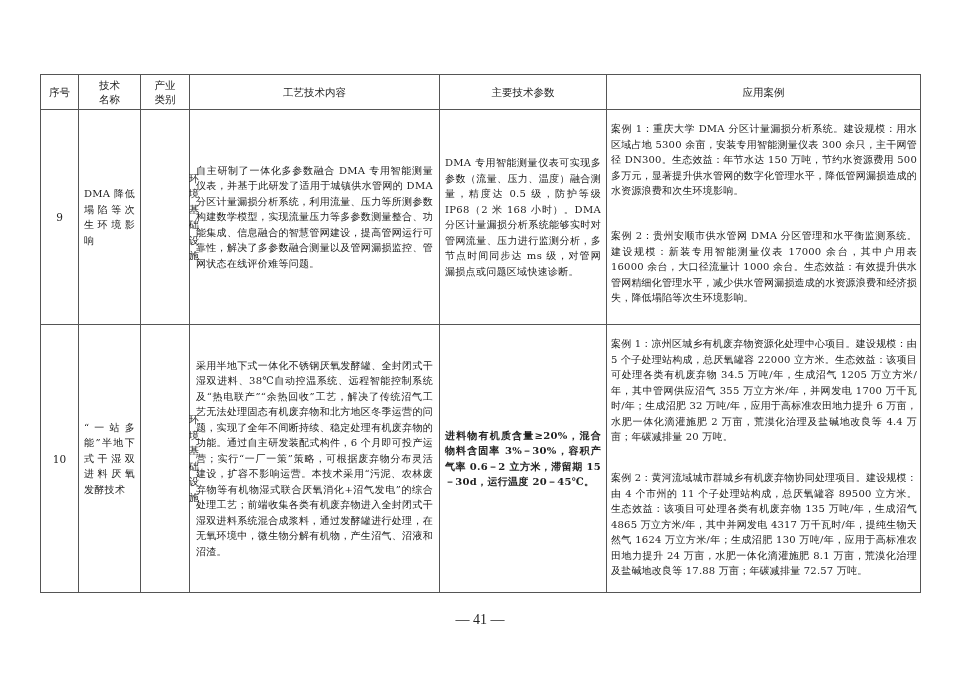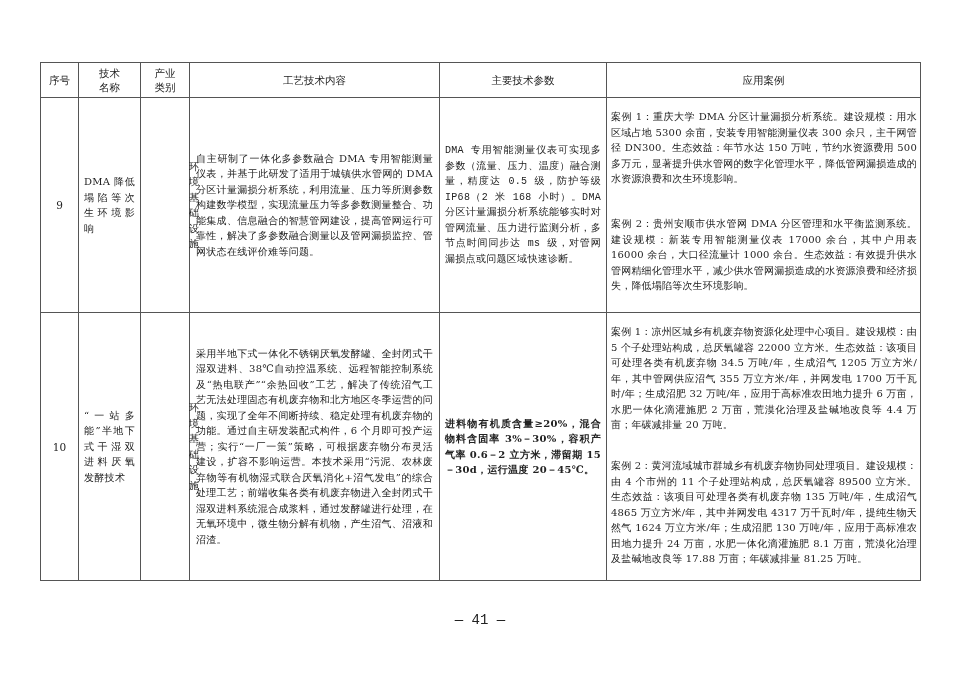--- a/index.html
+++ b/index.html
@@ -1,33 +1,33 @@
 <!DOCTYPE html>
 <html><head>
 <meta charset="utf-8">
 <style>
   html, body { margin: 0; padding: 0; background: #ffffff; }
   body { width: 960px; height: 678px; position: relative; overflow: hidden;
          font-family: "DejaVu Serif", "Liberation Serif", serif; color: #222; }
-  .page-table { position: absolute; left: 40px; top: 62px; width: 880px;
+  .page-table { position: absolute; left: 40px; top: 74px; width: 880px;
                 border-collapse: collapse; table-layout: fixed; }
   .page-table td, .page-table th { border: 1px solid #555; padding: 0; vertical-align: middle; }
   .page-table th { font-family: "DejaVu Sans", "Liberation Sans", sans-serif; font-weight: normal;
                    font-size: 10.5px; line-height: 14px; text-align: center; color: #222; height: 34px; }
   .cell-text { font-size: 10px; line-height: 15.5px; letter-spacing: 0.3px; text-align: justify;
                padding: 2px 4px; }
   .c-idx { text-align: center; font-size: 10.5px; }
   .c-name .cell-text { padding: 2px 5px; }
   .c-cat .cell-text { text-align: center; padding: 2px 5px; margin-left: 43px; }
   .case-block { padding: 0 3px 0 4px; font-size: 10px; line-height: 15.5px; text-align: justify; letter-spacing: 0.2px; margin-top: 11px; }
   .case-sep { border-top: 1px solid #555; }
   .row9 { height: 194px; }
   .row10 { height: 268px; }
   .page-num { position: absolute; left: 0; width: 960px; top: 612px; text-align: center;
-              font-size: 14px; font-family: Liberation Mono, monospace; color: #222; }
+              font-size: 14px; font-family: Liberation Serif, serif; color: #222; }
 </style>
 </head>
 <body>
 
 <table class="page-table">
   <colgroup>
     <col style="width:38px">
     <col style="width:62px">
     <col style="width:49px">
     <col style="width:250px">
@@ -50,21 +50,21 @@
       <td class="c-name">
         <div class="cell-text">DMA 降低塌陷等次生环境影响</div>
       </td>
       <td class="c-cat">
         <div class="cell-text">环境基础设施</div>
       </td>
       <td>
         <div class="cell-text" style="padding:0 6px 0 6px;">自主研制了一体化多参数融合 DMA 专用智能测量仪表，并基于此研发了适用于城镇供水管网的 DMA 分区计量漏损分析系统，利用流量、压力等所测参数构建数学模型，实现流量压力等多参数测量整合、功能集成、信息融合的智慧管网建设，提高管网运行可靠性，解决了多参数融合测量以及管网漏损监控、管网状态在线评价难等问题。</div>
       </td>
       <td>
-        <div class="cell-text" style="padding:0 5px;font-family:Liberation Mono, monospace;">DMA 专用智能测量仪表可实现多参数（流量、压力、温度）融合测量，精度达 0.5 级，防护等级 IP68（2 米 168 小时）。DMA 分区计量漏损分析系统能够实时对管网流量、压力进行监测分析，多节点时间同步达 ms 级，对管网漏损点或问题区域快速诊断。</div>
+        <div class="cell-text" style="padding:0 5px;">DMA 专用智能测量仪表可实现多参数（流量、压力、温度）融合测量，精度达 0.5 级，防护等级 IP68（2 米 168 小时）。DMA 分区计量漏损分析系统能够实时对管网流量、压力进行监测分析，多节点时间同步达 ms 级，对管网漏损点或问题区域快速诊断。</div>
       </td>
       <td style="vertical-align:top;">
         <div class="case-block" style="height:96px;">案例 1：重庆大学 DMA 分区计量漏损分析系统。建设规模：用水区域占地 5300 余亩，安装专用智能测量仪表 300 余只，主干网管径 DN300。生态效益：年节水达 150 万吨，节约水资源费用 500 多万元，显著提升供水管网的数字化管理水平，降低管网漏损造成的水资源浪费和次生环境影响。</div>
         <div class="case-block" style="height:96px;">案例 2：贵州安顺市供水管网 DMA 分区管理和水平衡监测系统。建设规模：新装专用智能测量仪表 17000 余台，其中户用表 16000 余台，大口径流量计 1000 余台。生态效益：有效提升供水管网精细化管理水平，减少供水管网漏损造成的水资源浪费和经济损失，降低塌陷等次生环境影响。</div>
       </td>
     </tr>
     <tr class="row10">
       <td class="c-idx case-sep">10</td>
       <td class="c-name case-sep">
         <div class="cell-text">“一站多能”半地下式干湿双进料厌氧发酵技术</div>
@@ -73,19 +73,19 @@
         <div class="cell-text">环境基础设施</div>
       </td>
       <td class="case-sep">
         <div class="cell-text" style="padding:0 6px 0 6px;">采用半地下式一体化不锈钢厌氧发酵罐、全封闭式干湿双进料、38℃自动控温系统、远程智能控制系统及“热电联产”“余热回收”工艺，解决了传统沼气工艺无法处理固态有机废弃物和北方地区冬季运营的问题，实现了全年不间断持续、稳定处理有机废弃物的功能。通过自主研发装配式构件，6 个月即可投产运营；实行“一厂一策”策略，可根据废弃物分布灵活建设，扩容不影响运营。本技术采用“污泥、农林废弃物等有机物湿式联合厌氧消化+沼气发电”的综合处理工艺；前端收集各类有机废弃物进入全封闭式干湿双进料系统混合成浆料，通过发酵罐进行处理，在无氧环境中，微生物分解有机物，产生沼气、沼液和沼渣。</div>
       </td>
       <td class="case-sep">
         <div class="cell-text" style="padding:0 5px;font-weight:bold;">进料物有机质含量≥20%，混合物料含固率 3%－30%，容积产气率 0.6－2 立方米，滞留期 15－30d，运行温度 20－45℃。</div>
       </td>
       <td class="case-sep" style="vertical-align:top;">
         <div class="case-block" style="height:128px;">案例 1：凉州区城乡有机废弃物资源化处理中心项目。建设规模：由 5 个子处理站构成，总厌氧罐容 22000 立方米。生态效益：该项目可处理各类有机废弃物 34.5 万吨/年，生成沼气 1205 万立方米/年，其中管网供应沼气 355 万立方米/年，并网发电 1700 万千瓦时/年；生成沼肥 32 万吨/年，应用于高标准农田地力提升 6 万亩，水肥一体化滴灌施肥 2 万亩，荒漠化治理及盐碱地改良等 4.4 万亩；年碳减排量 20 万吨。</div>
-        <div class="case-block" style="margin-top:6px;">案例 2：黄河流域城市群城乡有机废弃物协同处理项目。建设规模：由 4 个市州的 11 个子处理站构成，总厌氧罐容 89500 立方米。生态效益：该项目可处理各类有机废弃物 135 万吨/年，生成沼气 4865 万立方米/年，其中并网发电 4317 万千瓦时/年，提纯生物天然气 1624 万立方米/年；生成沼肥 130 万吨/年，应用于高标准农田地力提升 24 万亩，水肥一体化滴灌施肥 8.1 万亩，荒漠化治理及盐碱地改良等 17.88 万亩；年碳减排量 81.25 万吨。</div>
+        <div class="case-block" style="margin-top:6px;">案例 2：黄河流域城市群城乡有机废弃物协同处理项目。建设规模：由 4 个市州的 11 个子处理站构成，总厌氧罐容 89500 立方米。生态效益：该项目可处理各类有机废弃物 135 万吨/年，生成沼气 4865 万立方米/年，其中并网发电 4317 万千瓦时/年，提纯生物天然气 1624 万立方米/年；生成沼肥 130 万吨/年，应用于高标准农田地力提升 24 万亩，水肥一体化滴灌施肥 8.1 万亩，荒漠化治理及盐碱地改良等 17.88 万亩；年碳减排量 72.57 万吨。</div>
       </td>
     </tr>
   </tbody>
 </table>
 
 <div class="page-num">— 41 —</div>
 
 </body></html>

